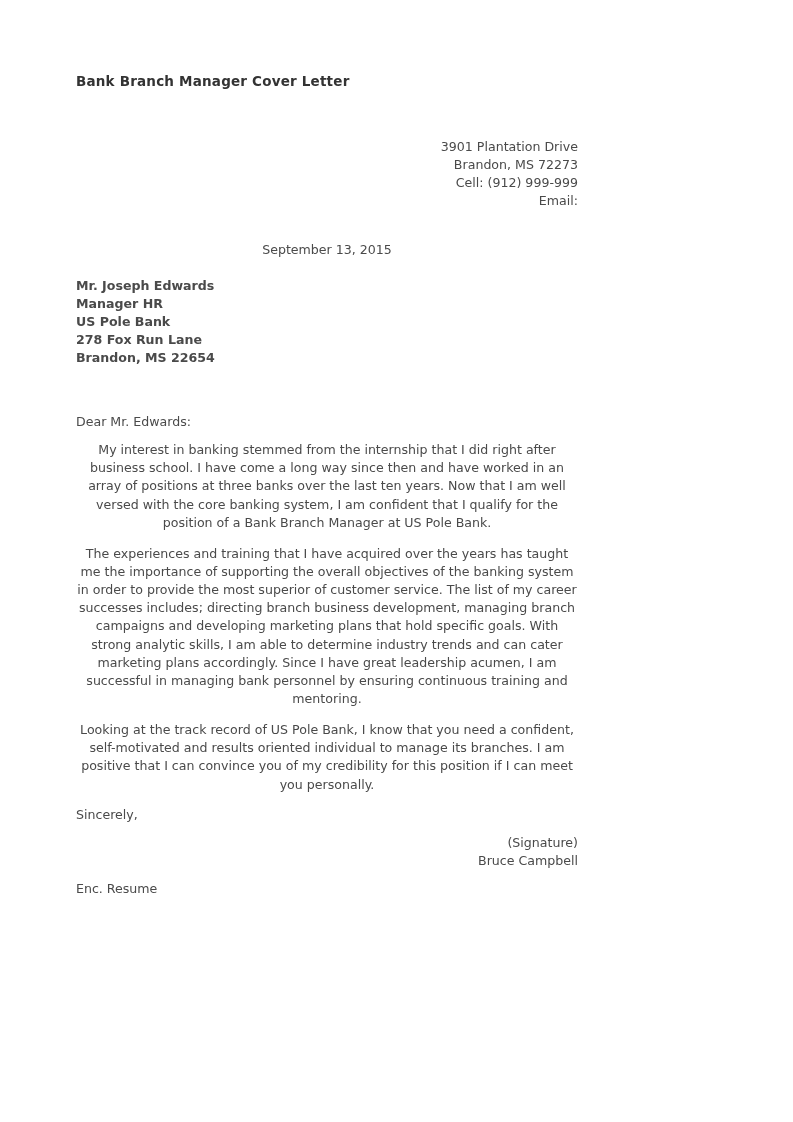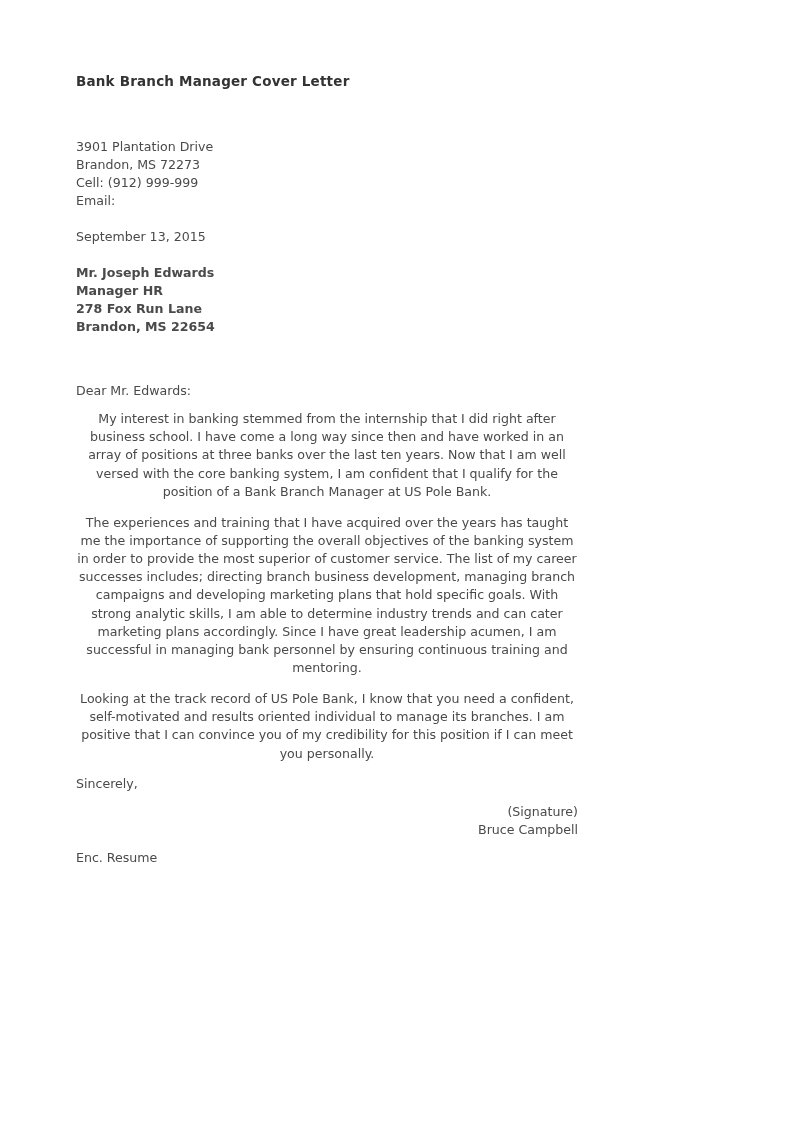--- a/index.html
+++ b/index.html
@@ -32,23 +32,25 @@
     padding: 0;
     line-height: 18px;
   }
   .block {
     font-size: 12.6px;
     line-height: 18px;
     color: #4a4a4a;
   }
   .sender-block {
     margin-top: 48px;
+    text-align: right;
   }
   .date-line {
-    margin-top: 18px;
+    margin-top: 31px;
+    text-align: center;
   }
   .recipient-block {
     margin-top: 18px;
     font-weight: bold;
   }
   .salutation {
     margin-top: 46px;
   }
   .body-paragraph {
     font-size: 12.6px;
@@ -85,20 +87,21 @@
     <span class="addr-line">Brandon, MS 72273</span>
     <span class="addr-line">Cell: (912) 999-999</span>
     <span class="addr-line">Email:</span>
   </div>
 
   <div class="block date-line">September 13, 2015</div>
 
   <div class="block recipient-block">
     <span class="addr-line">Mr. Joseph Edwards</span>
     <span class="addr-line">Manager HR</span>
+    <span class="addr-line">US Pole Bank</span>
     <span class="addr-line">278 Fox Run Lane</span>
     <span class="addr-line">Brandon, MS 22654</span>
   </div>
 
   <div class="block salutation">Dear Mr. Edwards:</div>
 
   <p class="body-paragraph">My interest in banking stemmed from the internship that I did right after business school. I have come a long way since then and have worked in an array of positions at three banks over the last ten years. Now that I am well versed with the core banking system, I am confident that I qualify for the position of a Bank Branch Manager at US Pole Bank.</p>
   <p class="body-paragraph">The experiences and training that I have acquired over the years has taught me the importance of supporting the overall objectives of the banking system in order to provide the most superior of customer service. The list of my career successes includes; directing branch business development, managing branch campaigns and developing marketing plans that hold specific goals. With strong analytic skills, I am able to determine industry trends and can cater marketing plans accordingly. Since I have great leadership acumen, I am successful in managing bank personnel by ensuring continuous training and mentoring.</p>
   <p class="body-paragraph">Looking at the track record of US Pole Bank, I know that you need a confident, self-motivated and results oriented individual to manage its branches. I am positive that I can convince you of my credibility for this position if I can meet you personally.</p>
 

